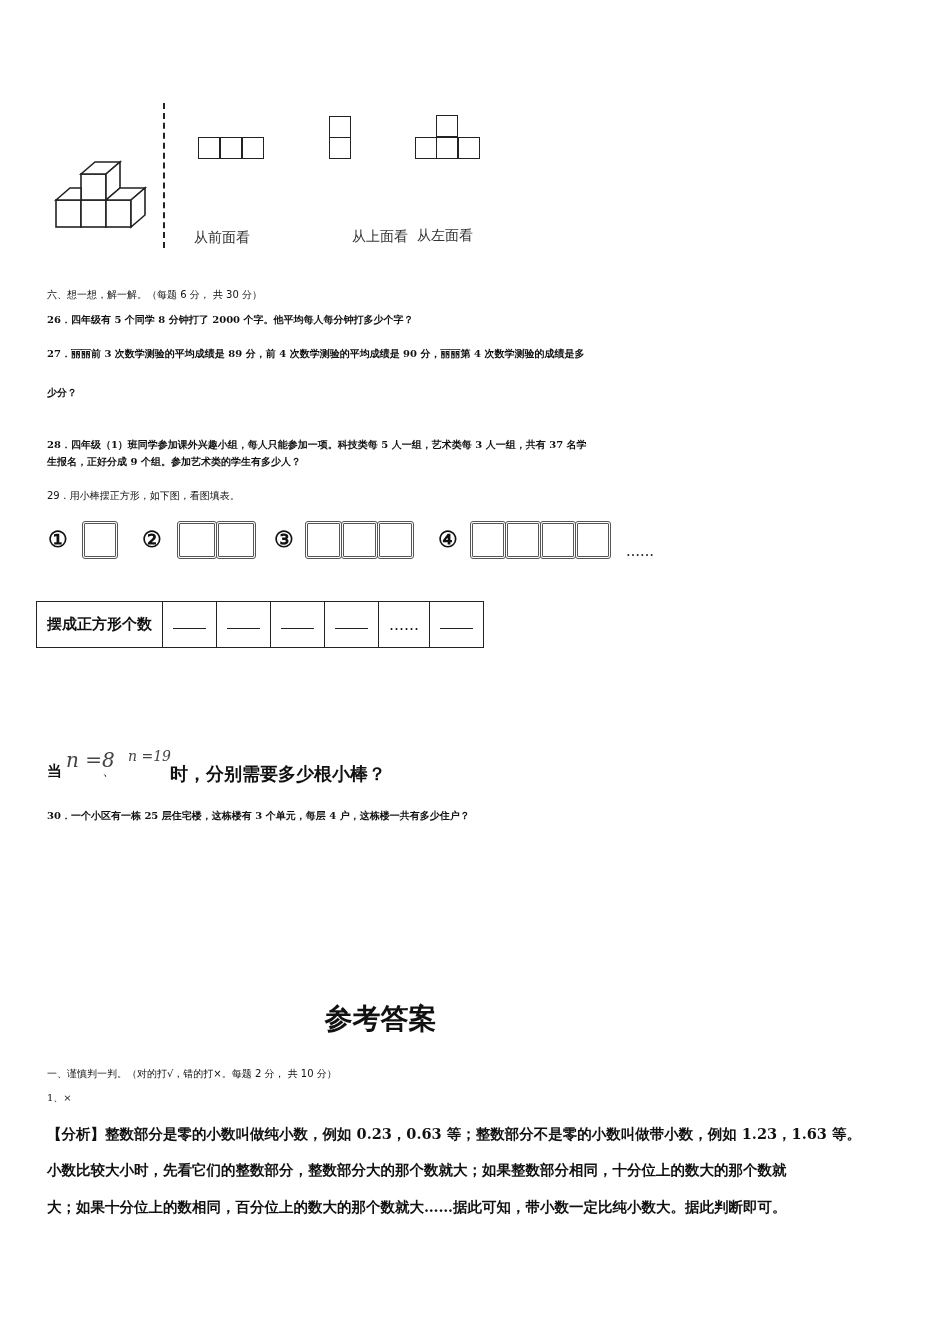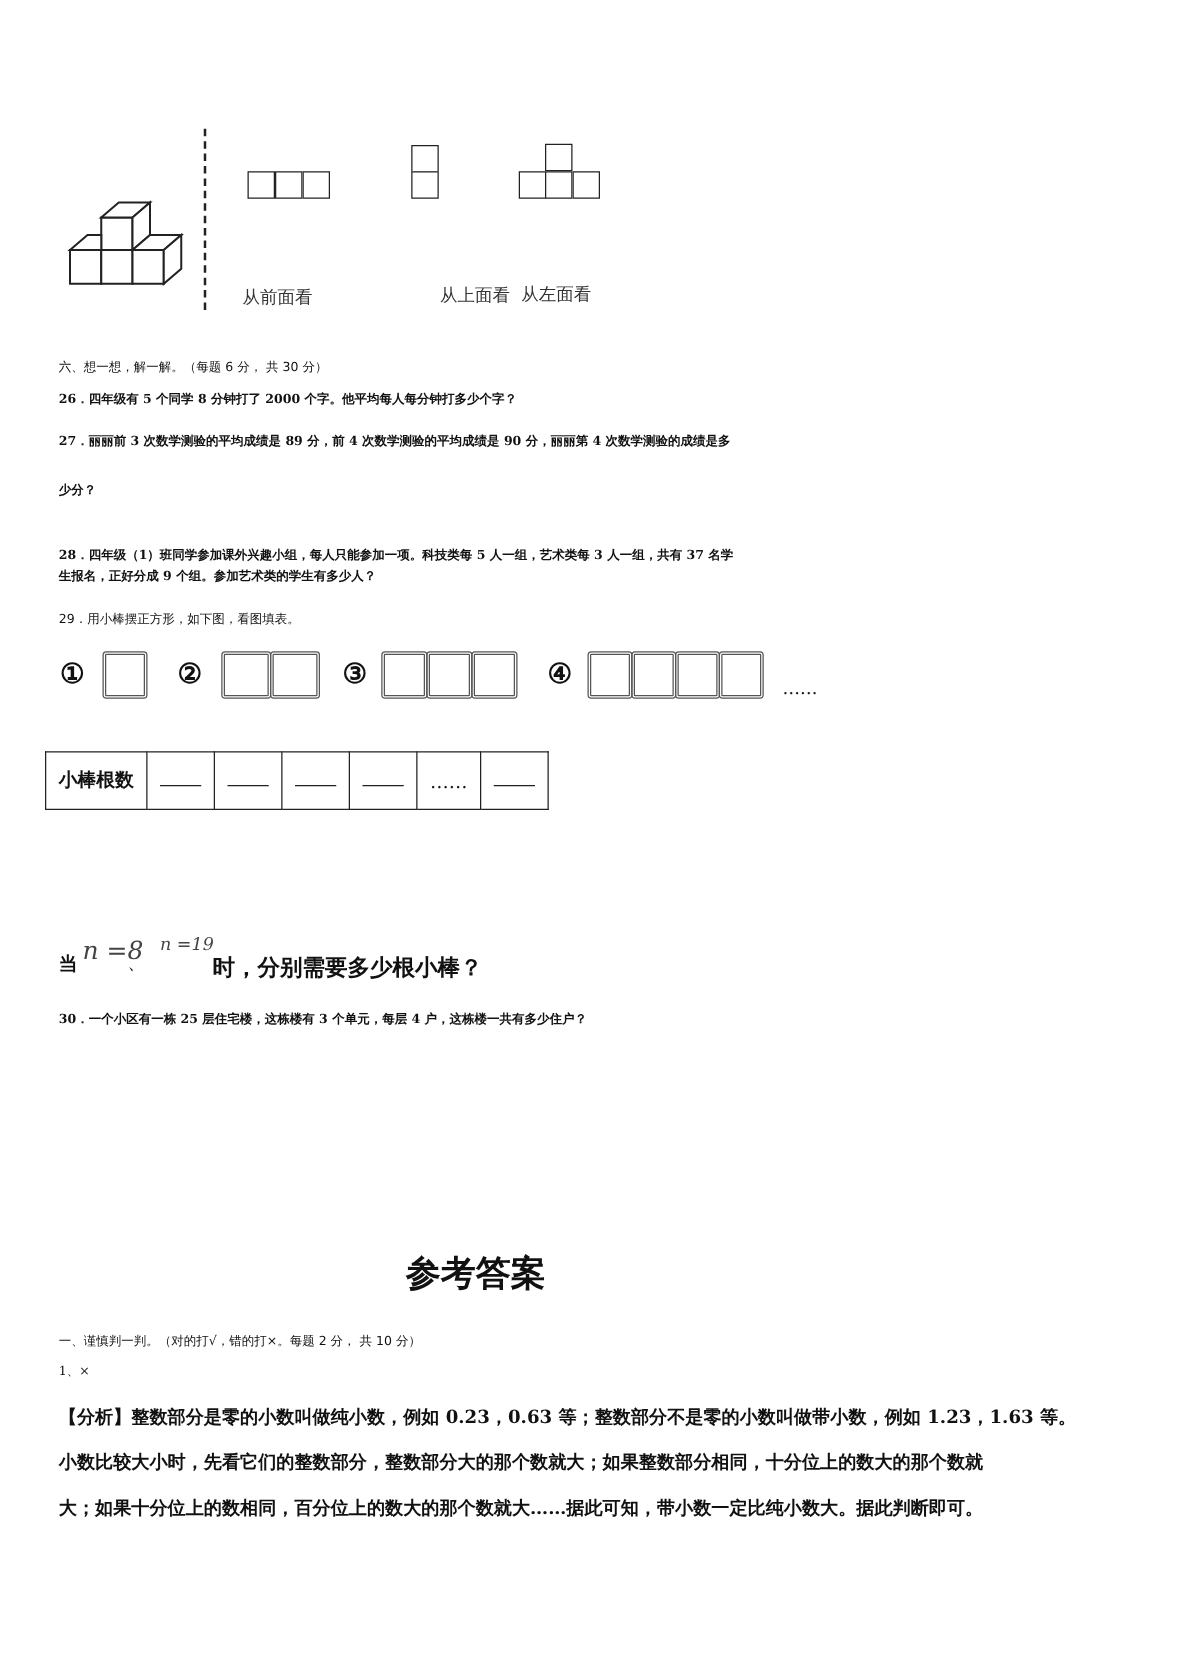--- a/index.html
+++ b/index.html
@@ -108,21 +108,21 @@
   <div class="stick-sq" style="left:505px;width:36px;"></div>
   <div class="stick-sq" style="left:540px;width:36px;"></div>
   <div class="stick-sq" style="left:575px;width:36px;"></div>
 
   <div class="abs" style="left:626px;top:543px;font-size:14px;">……</div>
 </div>
 
 <table class="fill-table">
   <tbody>
   <tr>
-    <td class="bold sans">小棒根数</td>
+    <td class="bold sans">摆成正方形个数</td>
     <td><span class="blank"></span></td>
     <td><span class="blank"></span></td>
     <td><span class="blank"></span></td>
     <td><span class="blank"></span></td>
     <td>……</td>
     <td><span class="blank"></span></td>
   </tr>
 </tbody>
   </table>
 

